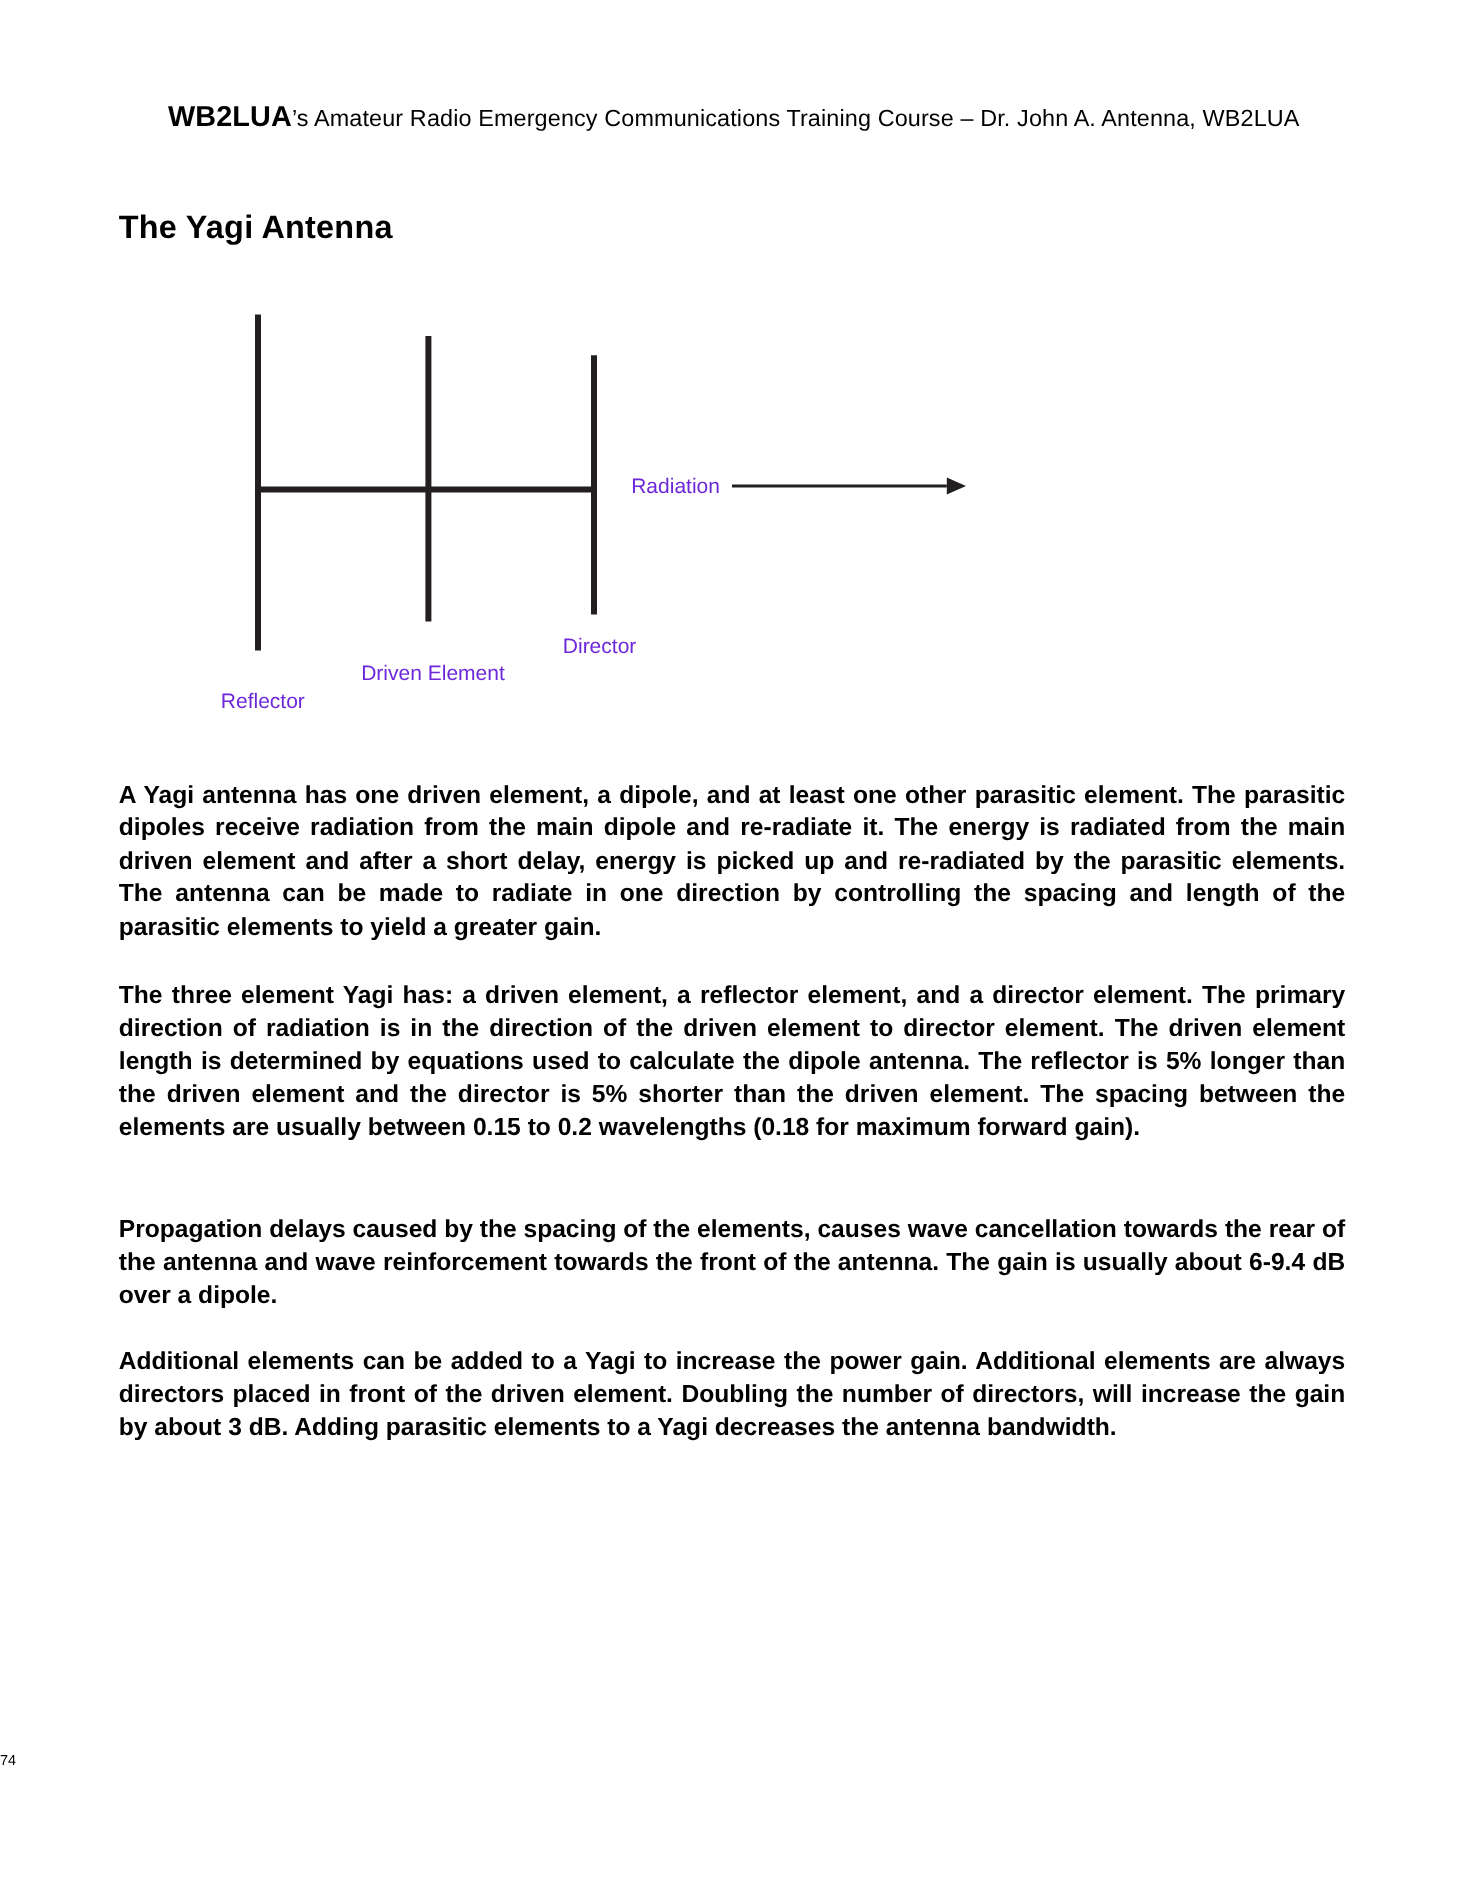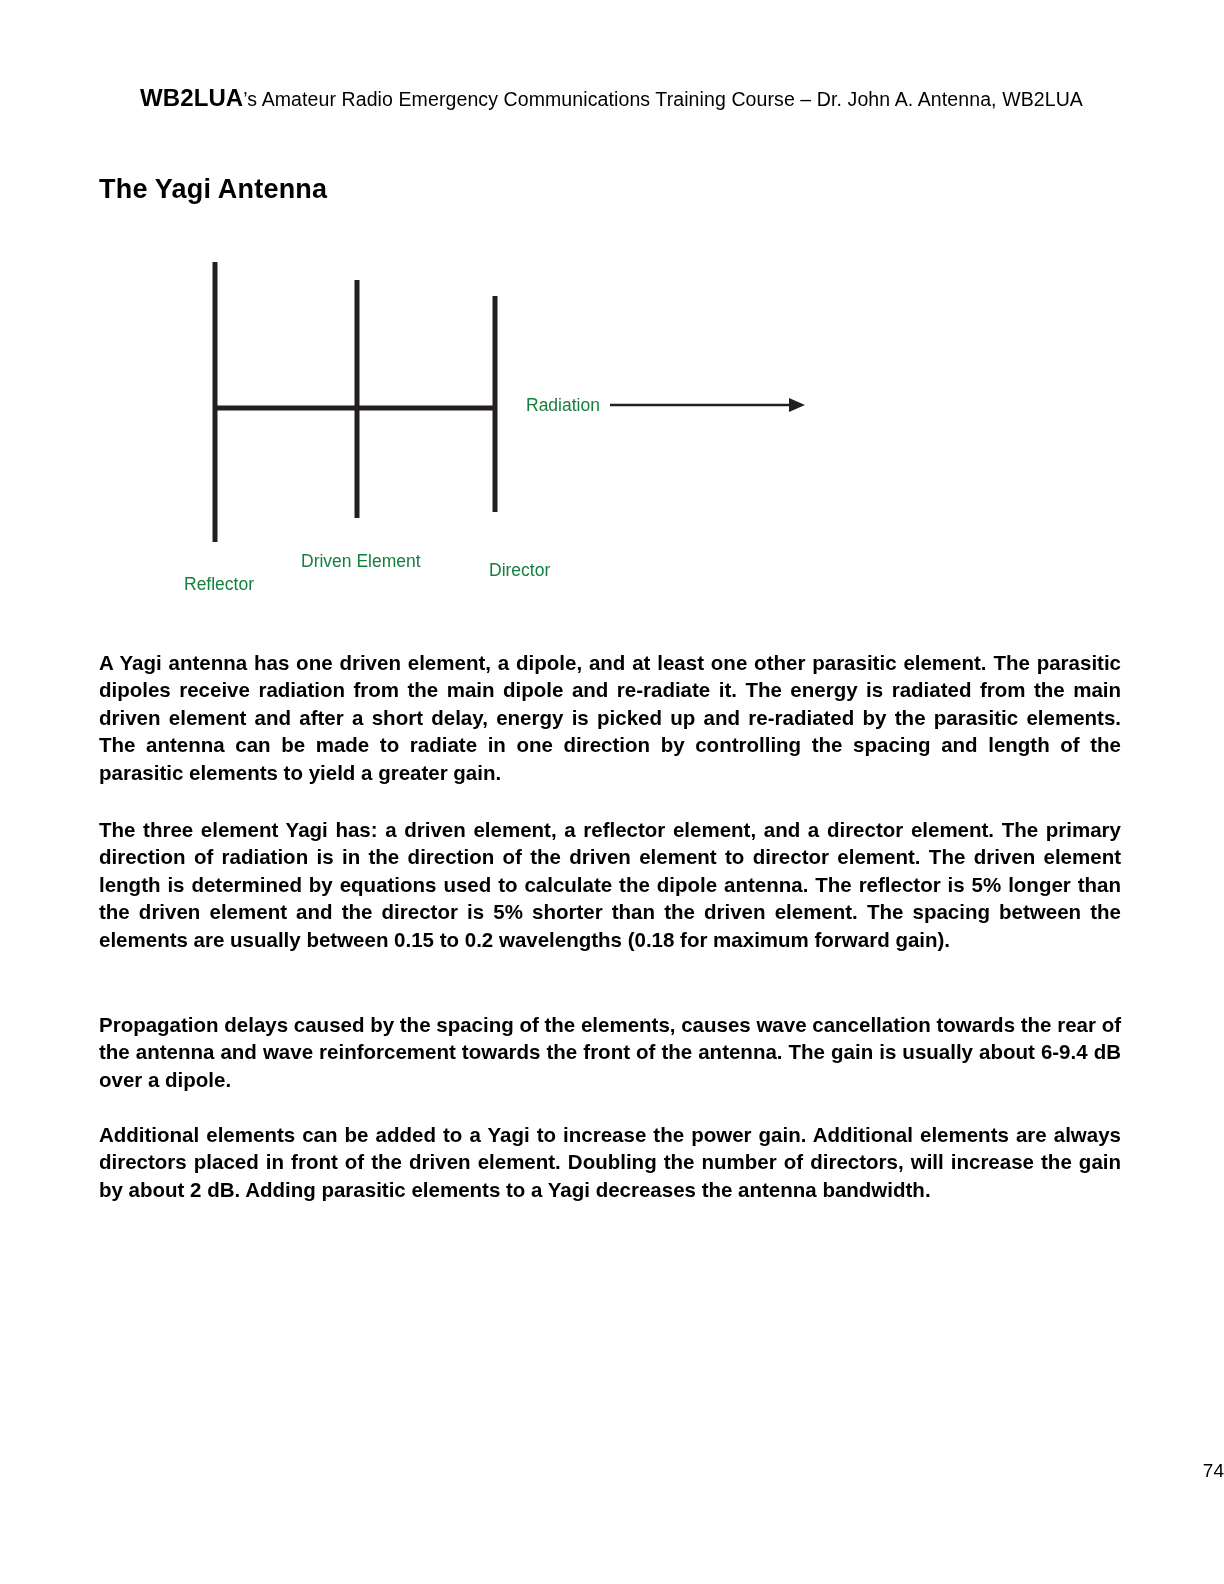--- a/index.html
+++ b/index.html
@@ -47,21 +47,21 @@
   .figure {
     position: absolute;
     top: 240px;
     left: 99px;
     width: 760px;
     height: 360px;
   }
   .fig-label {
     position: absolute;
     font-size: 17.5px;
-    color: #15803d;
+    color: #6d28d9;
     white-space: nowrap;
     font-family: "Liberation Sans", sans-serif;
   }
   .body-text {
     position: absolute;
     left: 99px;
     width: 1022px;
     font-size: 20.5px;
     line-height: 27.5px;
     text-align: justify;
@@ -69,22 +69,22 @@
   }
   #para0 { top: 628px; }
   #para1 { top: 795px; }
   #para2 { top: 990px; }
   #para3 { top: 1100px; }
   .page-number {
     position: absolute;
     top: 1460px;
     left: 0;
     width: 1224px;
-    text-align: right;
-    font-size: 19px;
+    text-align: left;
+    font-size: 12px;
   }
 </style>
 </head>
 <body>
 
 <div class="page">
 
   <div class="header">
     <span class="callsign">WB2LUA</span><span>’s Amateur Radio Emergency Communications Training Course – Dr. John A. Antenna, WB2LUA</span>
   </div>
@@ -100,25 +100,25 @@
 
       <line x1="396" y1="56" x2="396" y2="272" stroke="#231f20" stroke-width="5"></line>
 
       <line x1="114" y1="168" x2="398" y2="168" stroke="#231f20" stroke-width="5"></line>
 
       <line x1="511" y1="165" x2="690" y2="165" stroke="#231f20" stroke-width="2.5"></line>
       <polygon points="690,158 706,165 690,172" fill="#231f20"></polygon>
     </svg>
 
     <span class="fig-label" style="top:155px; left:427px;">Radiation</span>
-    <span class="fig-label" style="top:288px; left:390px;margin-top:32px;">Director</span>
+    <span class="fig-label" style="top:288px; left:370px;">Director</span>
     <span class="fig-label" style="top:311px; left:202px;">Driven Element</span>
     <span class="fig-label" style="top:334px; left:85px;">Reflector</span>
   </div>
 
   <p class="body-text" id="para0">A Yagi antenna has one driven element, a dipole, and at least one other parasitic element. The parasitic dipoles receive radiation from the main dipole and re-radiate it. The energy is radiated from the main driven element and after a short delay, energy is picked up and re-radiated by the parasitic elements. The antenna can be made to radiate in one direction by controlling the spacing and length of the parasitic elements to yield a greater gain.</p>
   <p class="body-text" id="para1">The three element Yagi has: a driven element, a reflector element, and a director element. The primary direction of radiation is in the direction of the driven element to director element. The driven element length is determined by equations used to calculate the dipole antenna. The reflector is 5% longer than the driven element and the director is 5% shorter than the driven element. The spacing between the elements are usually between 0.15 to 0.2 wavelengths (0.18 for maximum forward gain).</p>
   <p class="body-text" id="para2">Propagation delays caused by the spacing of the elements, causes wave cancellation towards the rear of the antenna and wave reinforcement towards the front of the antenna. The gain is usually about 6-9.4 dB over a dipole.</p>
-  <p class="body-text" id="para3">Additional elements can be added to a Yagi to increase the power gain. Additional elements are always directors placed in front of the driven element. Doubling the number of directors, will increase the gain by about 2 dB. Adding parasitic elements to a Yagi decreases the antenna bandwidth.</p>
+  <p class="body-text" id="para3">Additional elements can be added to a Yagi to increase the power gain. Additional elements are always directors placed in front of the driven element. Doubling the number of directors, will increase the gain by about 3 dB. Adding parasitic elements to a Yagi decreases the antenna bandwidth.</p>
 
   <div class="page-number">74</div>
 
 </div>
 
 </body></html>

